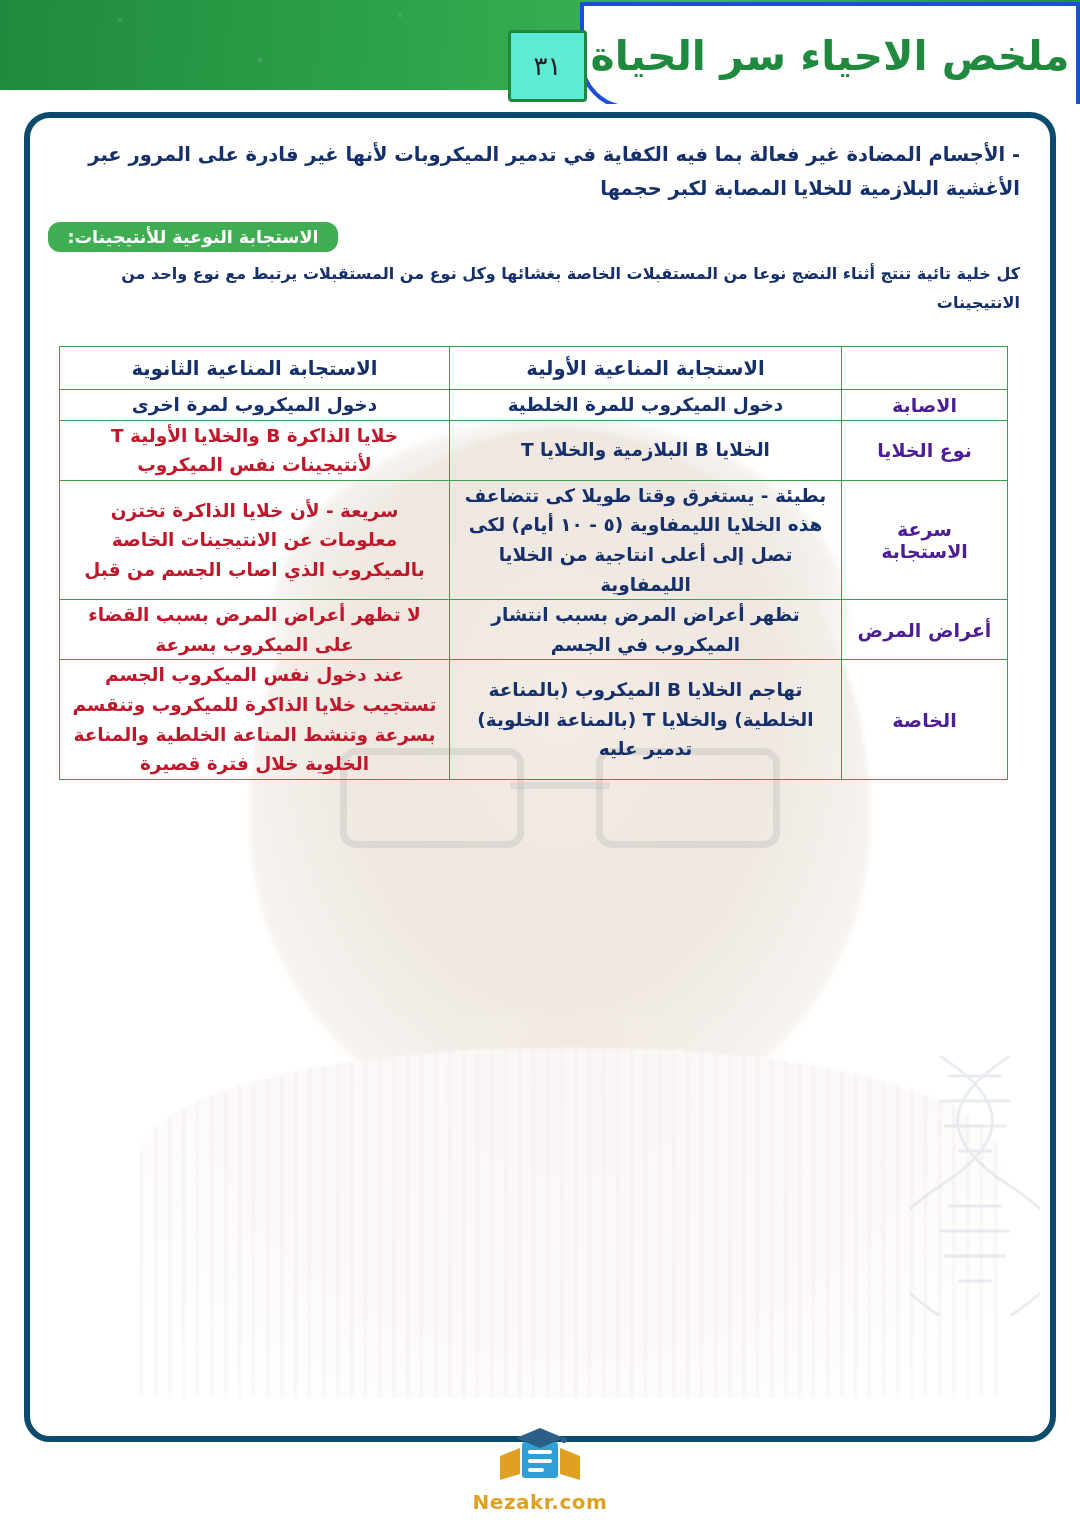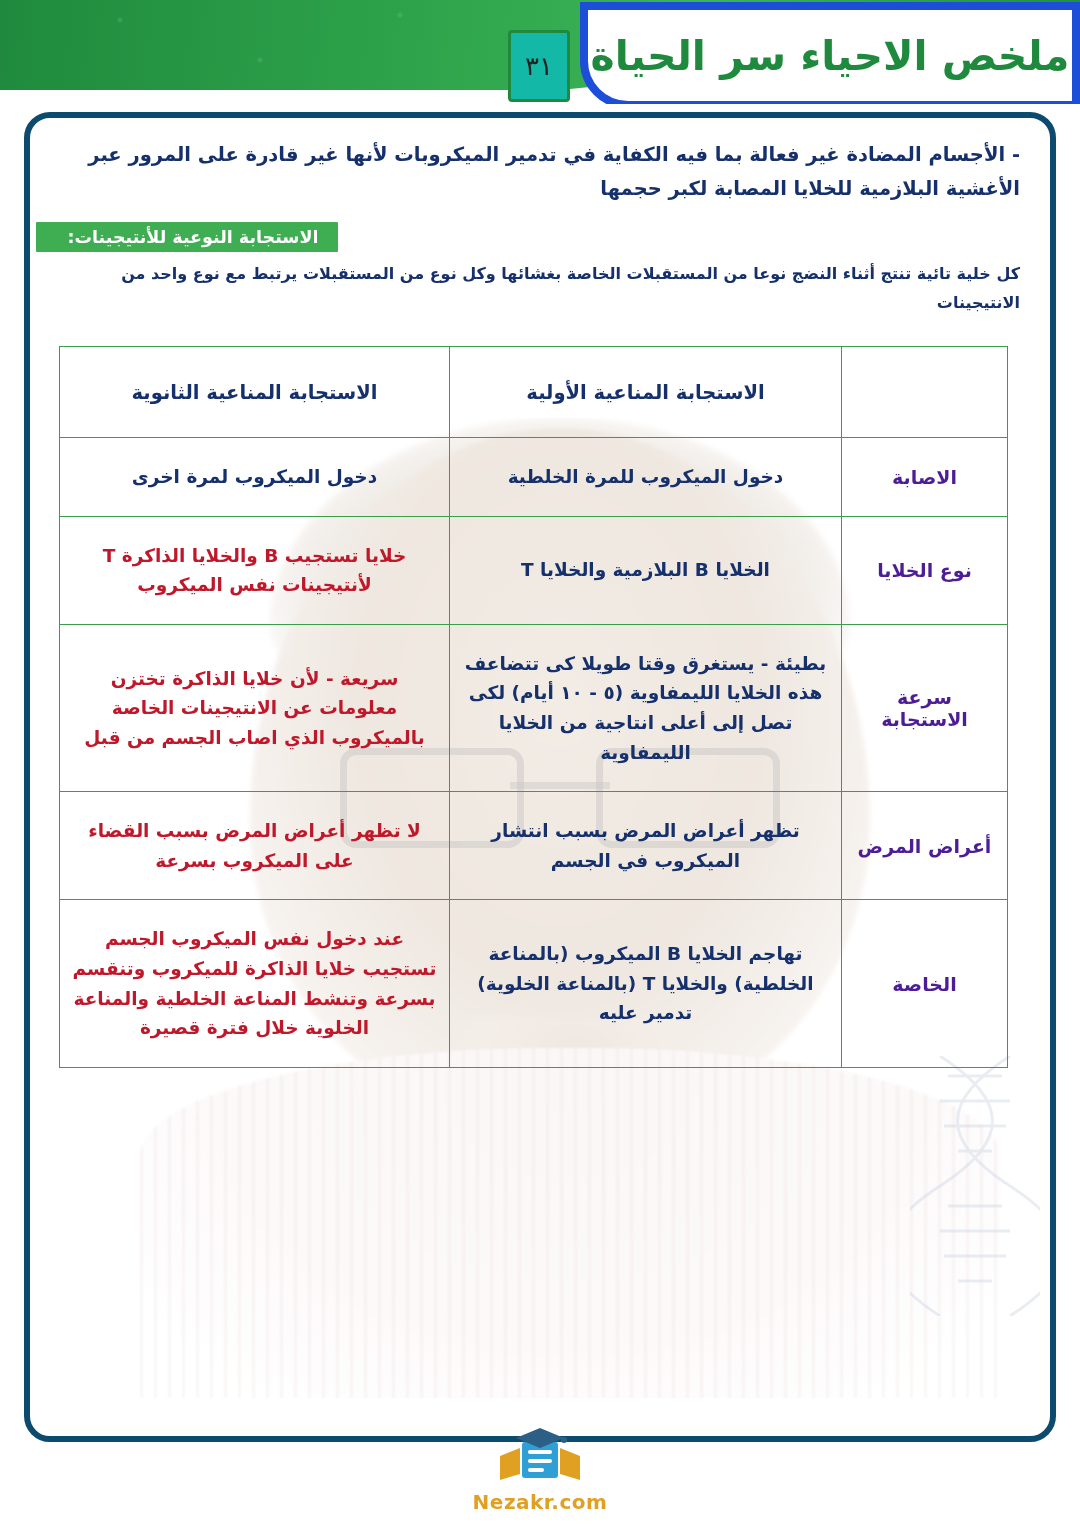--- a/index.html
+++ b/index.html
@@ -46,42 +46,42 @@
     height: 90px;
     opacity: .35;
   }
   .header-title-plate {
     position: absolute;
     top: 2px;
     right: 0;
     width: 500px;
     height: 107px;
     background: #ffffff;
-    border: 8px solid #1d4ed8;
+    border: 4px solid #1d4ed8;
     border-radius: 0 0 0 48px;
     box-sizing: border-box;
     display: flex;
     align-items: center;
     justify-content: center;
   }
   .header-title {
     font-family: "DejaVu Sans", sans-serif;
     font-size: 41px;
     font-weight: bold;
     color: #1f8a3d;
     letter-spacing: -1px;
     white-space: nowrap;
   }
   .page-number-box {
     position: absolute;
     top: 30px;
     left: 508px;
-    width: 62px;
+    width: 79px;
     height: 72px;
-    background: #14b8a6;
+    background: #5eead4;
     border: 3px solid #1f8a3d;
     border-radius: 4px;
     display: flex;
     align-items: center;
     justify-content: center;
     box-sizing: border-box;
   }
   .page-number {
     font-family: "DejaVu Sans", sans-serif;
     font-size: 26px;
@@ -209,22 +209,21 @@
   .section-label {
     position: absolute;
     top: 104px;
     right: 712px;
     width: 290px;
     height: 30px;
     background: #3fae52;
     display: flex;
     align-items: center;
     justify-content: center;
-    border-radius: 1px;
-    padding-left: 12px;
+    border-radius: 12px;
   }
   .section-label span {
     font-family: "DejaVu Sans", sans-serif;
     font-size: 17.5px;
     font-weight: bold;
     color: #ffffff;
     white-space: nowrap;
   }
 
   .lead-paragraph {
@@ -249,21 +248,21 @@
     width: 948px;
   }
   table.immune {
     width: 948px;
     border-collapse: collapse;
     table-layout: fixed;
     direction: rtl;
   }
   table.immune td, table.immune th {
     border: 1.6px solid #3a9d4c;
-    padding: 24px 10px;
+    padding: 0 10px;
     vertical-align: middle;
     text-align: center;
     font-family: "DejaVu Sans", sans-serif;
   }
   col.c-label { width: 166px; }
   col.c-primary { width: 392px; }
   col.c-secondary { width: 390px; }
 
   .hdr {
     font-size: 19.5px;
@@ -395,21 +394,21 @@
 
         <tr>
           <td class="rowlabel">الاصابة</td>
           <td class="cell-navy">دخول الميكروب للمرة الخلطية</td>
           <td class="cell-navy">دخول الميكروب لمرة اخرى</td>
         </tr>
 
         <tr>
           <td class="rowlabel">نوع الخلايا</td>
           <td class="cell-navy">الخلايا B البلازمية والخلايا T</td>
-          <td class="cell-red">خلايا تستجيب B والخلايا الذاكرة T لأنتيجينات نفس الميكروب</td>
+          <td class="cell-red">خلايا الذاكرة B والخلايا الأولية T لأنتيجينات نفس الميكروب</td>
         </tr>
 
         <tr>
           <td class="rowlabel">سرعة الاستجابة</td>
           <td class="cell-navy">بطيئة - يستغرق وقتا طويلا كى تتضاعف هذه الخلايا الليمفاوية (٥ - ١٠ أيام) لكى تصل إلى أعلى انتاجية من الخلايا الليمفاوية</td>
           <td class="cell-red">سريعة - لأن خلايا الذاكرة تختزن معلومات عن الانتيجينات الخاصة بالميكروب الذي اصاب الجسم من قبل</td>
         </tr>
 
         <tr>
           <td class="rowlabel">أعراض المرض</td>

